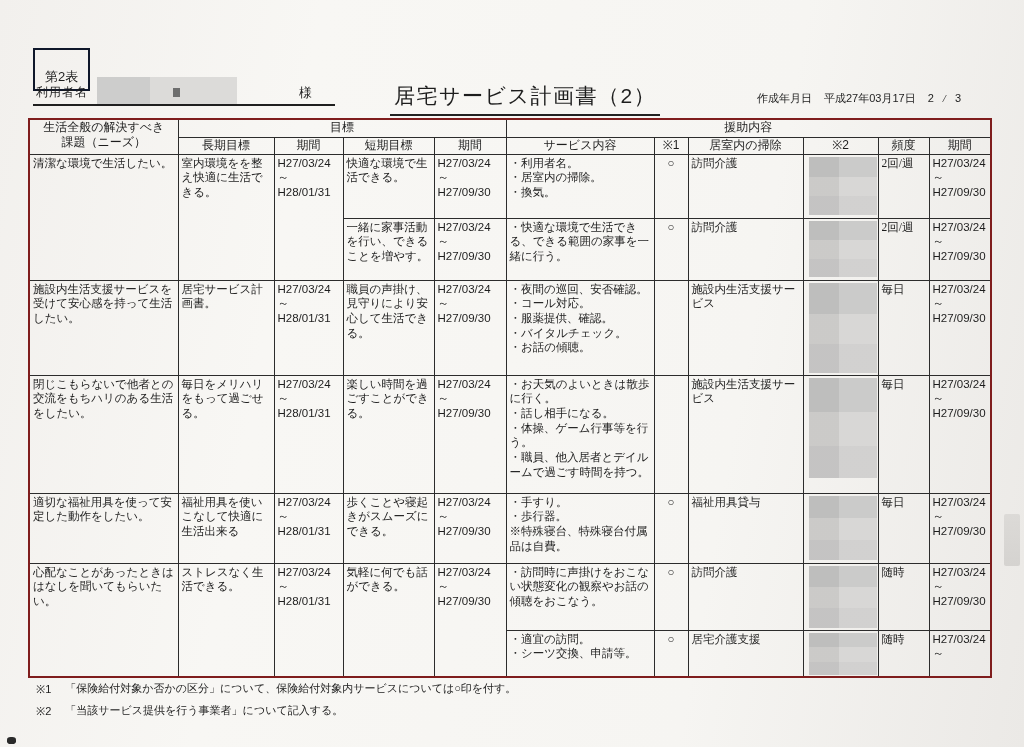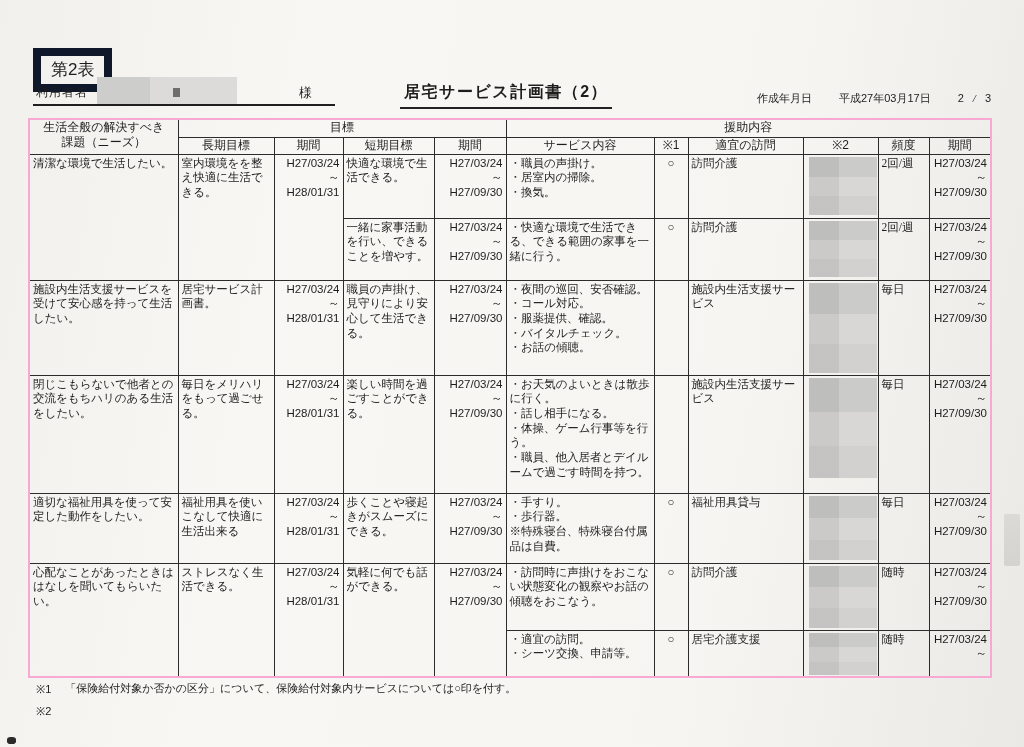--- a/index.html
+++ b/index.html
@@ -2,43 +2,43 @@
 <html><head>
 <meta charset="utf-8">
 <style>
   html,body{margin:0;padding:0;}
   body{
     width:1024px;height:747px;position:relative;overflow:hidden;
     font-family:"Liberation Sans",sans-serif;color:#1d1d1d;
     background:linear-gradient(100deg,#f2f0ed 0%,#f8f7f4 28%,#f6f5f2 70%,#ebe9e6 100%);
   }
   
-  .sheet-label{position:absolute;left:33px;top:48px;border:8px solid #0f172a;
-    padding:2px 10px 3px;font-size:17px;background:transparent;}
+  .sheet-label{position:absolute;left:33px;top:48px;border:2px solid #0f172a;
+    padding:18px 10px 3px;font-size:13px;background:transparent;}
   .user-label{position:absolute;left:36px;top:84px;font-size:12px;letter-spacing:1px;}
   .name-redact{position:absolute;left:97px;top:77px;width:140px;height:27px;
     background:linear-gradient(90deg,#cdcdcc 0 38%,#dcdbd9 38% 100%);}
   .name-redact::after{content:"";position:absolute;left:54%;top:40%;width:7px;height:9px;
     background:#4a4a4a;opacity:.75;}
   .honorific{position:absolute;left:299px;top:84px;font-size:13px;}
   .user-underline{position:absolute;left:33px;top:104px;width:302px;border-top:2.5px solid #1f1f1f;}
-  .doc-title{position:absolute;left:400px;top:82px;font-size:16px;font-weight:bold;
+  .doc-title{position:absolute;left:390px;top:82px;font-size:21px;font-weight:normal;
     letter-spacing:1.5px;border-bottom:2px solid #222;padding:0 4px 4px;}
-  .created{position:absolute;left:757px;top:91px;font-size:11px;display:flex;gap:27px;align-items:baseline;}
+  .created{position:absolute;left:757px;top:91px;font-size:11px;display:flex;gap:12px;align-items:baseline;}
   .page-ind{display:flex;gap:9px;align-items:baseline;}
   .page-ind i{font-family:"Liberation Serif",serif;}
   
   table.plan{position:absolute;left:28px;top:118px;width:962px;height:558px;
-    border-collapse:collapse;table-layout:fixed;border:2px solid #f9a8d4;}
+    border-collapse:collapse;table-layout:fixed;border:2px solid #7f1d1d;}
   .plan td,.plan th{border:1px solid #2c2c2c;vertical-align:top;padding:1px 3px 0;
     font-weight:normal;font-size:11.5px;line-height:1.28;overflow:hidden;}
   .plan th{text-align:center;font-size:12px;padding-top:0;}
   .th-need{text-align:left;padding-left:5px;line-height:1.35;}
   .pre{white-space:pre-line;}
-  .t-date{text-align:right;font-size:10.3px;line-height:1.45;padding-top:2px;}
+  .t-date{text-align:left;font-size:10.3px;line-height:1.45;padding-top:2px;}
   .t-mark{text-align:center;font-size:11px;padding-top:3px;}
   .t-freq{font-size:11.5px;font-family:Liberation Serif, serif;}
   .t-r2{padding:0;}
   .redact{width:68px;margin:1px 0 0 2px;
     background:
       linear-gradient(90deg,rgba(0,0,0,0.05) 0 44%,rgba(255,255,255,0.06) 44%),
       linear-gradient(180deg,#c8c8c7 0 34%,#d6d5d3 34% 68%,#cfcecd 68%);}
   
   .footnotes{position:absolute;left:36px;top:681px;font-size:11px;}
   .footnote{display:flex;gap:14px;margin-bottom:7px;}
@@ -87,37 +87,37 @@
     <th colspan="4">目標</th>
     <th colspan="6">援助内容</th>
   </tr>
   <tr style="height:17px">
     <th>長期目標</th>
     <th>期間</th>
     <th>短期目標</th>
     <th>期間</th>
     <th>サービス内容</th>
     <th>※1</th>
-    <th>適宜の訪問</th>
+    <th>居室内の掃除</th>
     <th>※2</th>
     <th>頻度</th>
     <th>期間</th>
   </tr>
 
   <tr style="height:64px">
     <td rowspan="2">清潔な環境で生活したい。</td>
     <td rowspan="2">室内環境をを整え快適に生活できる。</td>
     <td rowspan="2" class="t-date pre">H27/03/24
 ～
 H28/01/31</td>
     <td>快適な環境で生活できる。</td>
     <td class="t-date pre">H27/03/24
 ～
 H27/09/30</td>
-    <td class="pre">・職員の声掛け。
+    <td class="pre">・利用者名。
 ・居室内の掃除。
 ・換気。</td>
     <td class="t-mark">○</td>
     <td>訪問介護</td>
     <td class="t-r2">
           <div class="redact" style="height:58px"></div>
         </td>
     <td class="t-freq">2回/週</td>
     <td class="t-date pre">H27/03/24
 ～
@@ -253,17 +253,18 @@
 </tbody>
   </table>
 
 <div class="footnotes">
   <div class="footnote">
     <span>※1</span>
     <span>「保険給付対象か否かの区分」について、保険給付対象内サービスについては○印を付す。</span>
   </div>
   <div class="footnote">
     <span>※2</span>
+    <span>「当該サービス提供を行う事業者」について記入する。</span>
   </div>
 </div>
 
 <div class="smudge-right"></div>
 <div class="dot-bl"></div>
 
 </body></html>

